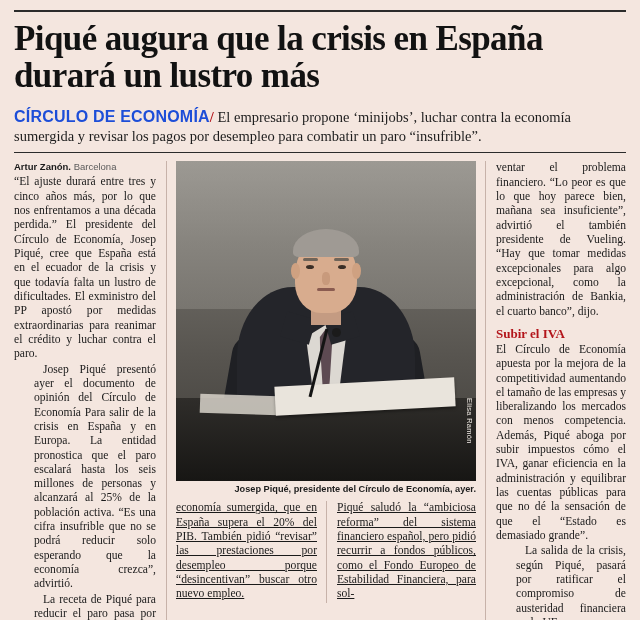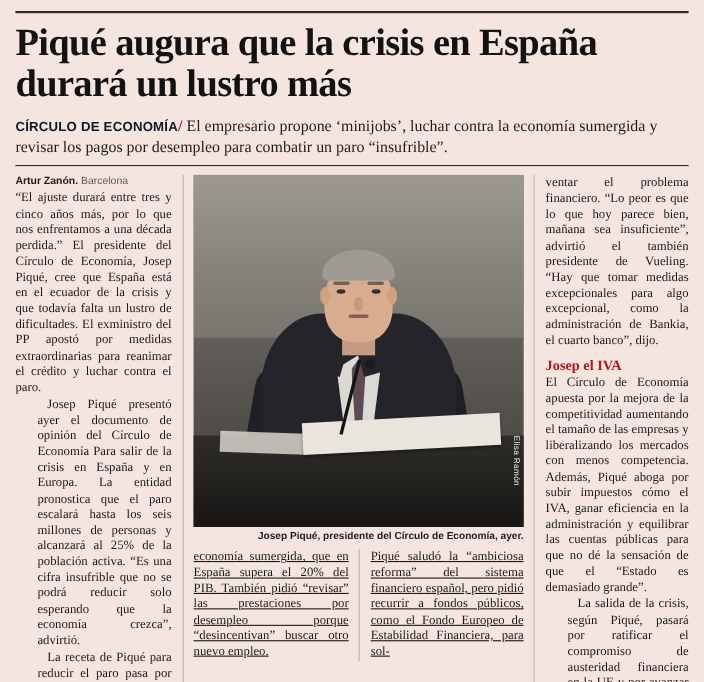--- a/index.html
+++ b/index.html
@@ -37,24 +37,24 @@
     margin: 0 0 12px 0;
   }
   .subhead {
     font-size: 14.5px;
     line-height: 1.32;
     color: #1d1d1d;
     margin: 0 0 6px 0;
     padding-right: 4px;
   }
   .kicker {
-    color: #0f172a;
+    color: #1d4ed8;
     font-family: "Liberation Sans", sans-serif;
     font-weight: bold;
-    font-size: 12px;
+    font-size: 16px;
     letter-spacing: 0.2px;
   }
   .kicker-slash {
     color: #b3151b;
     font-weight: bold;
   }
   .rule-thin {
     height: 1px;
     background: #2b2b2b;
     margin: 6px 0 8px 0;
@@ -420,19 +420,19 @@
           <p class="body">economía sumergida, que en España supera el 20% del PIB. También pidió “revisar” las prestaciones por desempleo porque “desincentivan” buscar otro nuevo empleo.</p>
         </div>
         <div class="s s2">
           <p class="body">Piqué saludó la “ambiciosa reforma” del sistema financiero español, pero pidió recurrir a fondos públicos, como el Fondo Europeo de Estabilidad Financiera, para sol-</p>
         </div>
       </div>
     </div>
 
     <div class="col col-3">
       <p class="body">ventar el problema financiero. “Lo peor es que lo que hoy parece bien, mañana sea insuficiente”, advirtió el también presidente de Vueling. “Hay que tomar medidas excepcionales para algo excepcional, como la administración de Bankia, el cuarto banco”, dijo.</p>
-      <div class="sub-h">Josep el IVA</div>
+      <div class="sub-h">Subir el IVA</div>
       <p class="body">El Círculo de Economía apuesta por la mejora de la competitividad aumentando el tamaño de las empresas y liberalizando los mercados con menos competencia. Además, Piqué aboga por subir impuestos cómo el IVA, ganar eficiencia en la administración y equilibrar las cuentas públicas para que no dé la sensación de que el “Estado es demasiado grande”.</p>
       <p class="body">La salida de la crisis, según Piqué, pasará por ratificar el compromiso de austeridad financiera en la UE y por avanzar en la coordinación fiscal en Europa.</p>
     </div>
 
   </div>
 </div>
 
 </body></html>

